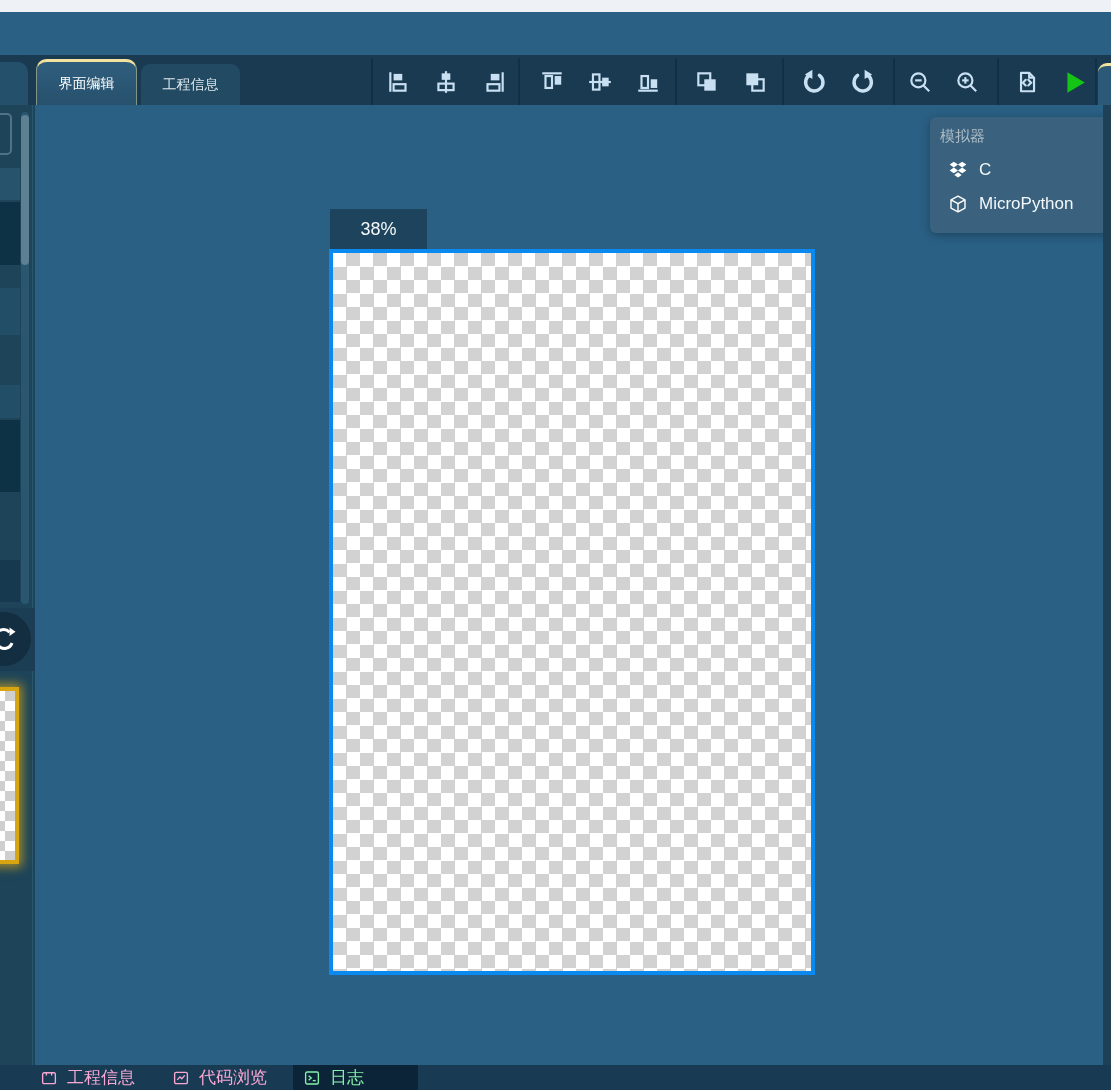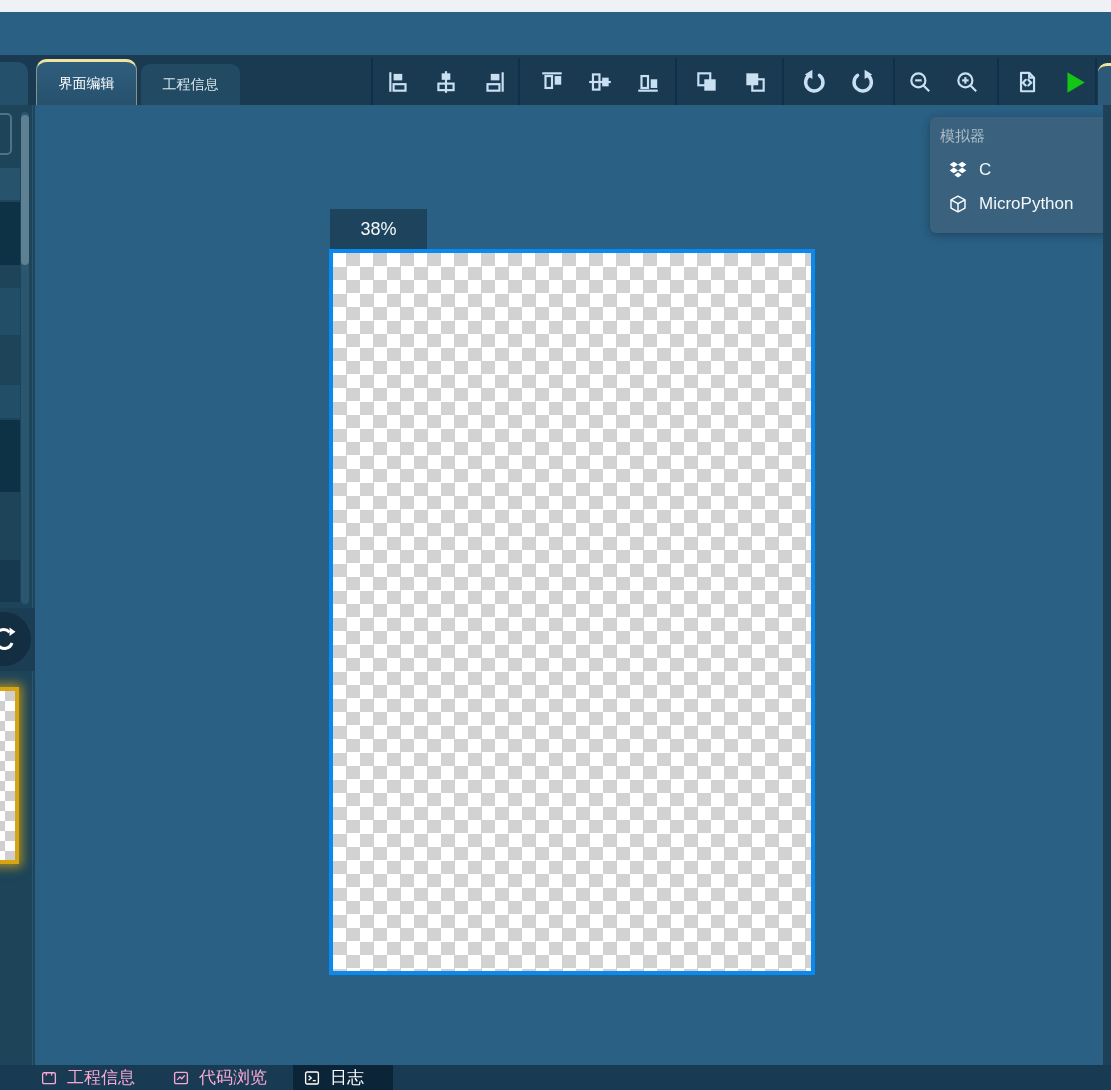--- a/index.html
+++ b/index.html
@@ -77,21 +77,21 @@
 
   
   .right-strip{left:1103px;top:105px;width:8px;height:960px;background:#1e4157;}
 
   
   .bottombar{left:0;top:1065px;width:1111px;height:25px;background:#183a52;}
   .btab{position:absolute;top:0;height:25px;display:flex;align-items:center;
       font-size:17px;color:#f9a8d4;cursor:pointer;padding:0 10px;box-sizing:border-box;}
   .btab svg{width:18px;height:18px;margin-right:9px;flex:0 0 auto;}
   .btab-0{left:30px;} .btab-1{left:162px;}
-  .btab-2{left:293px;width:100px;background:#0c2437;color:#ffffff;}
+  .btab-2{left:293px;width:125px;background:#0c2437;color:#86efac;}
   .ic{stroke:#c9e0f2;fill:none;stroke-width:2;}
 </style>
 </head>
 <body>
 
 <div class="app">
 
   <div class="abs top-strip"></div>
 
 

